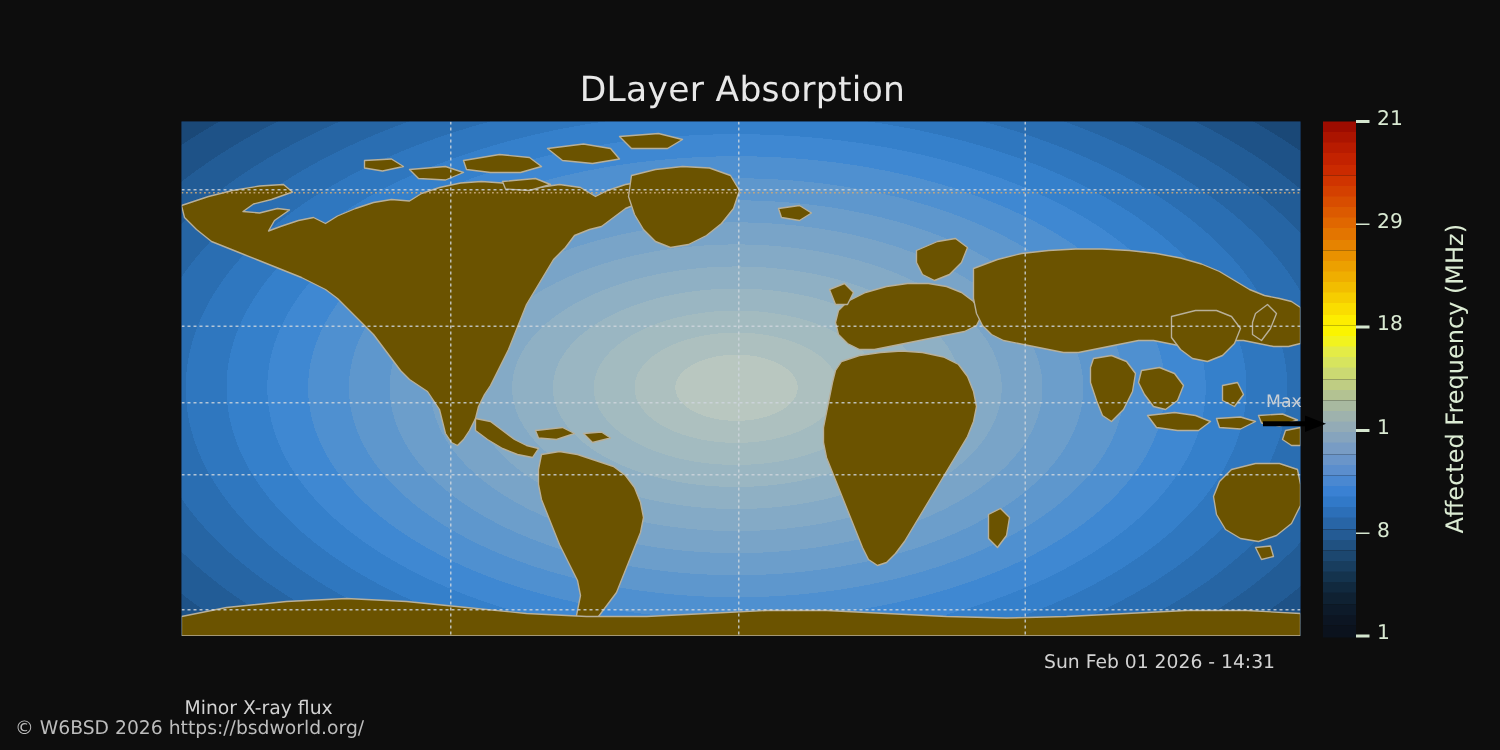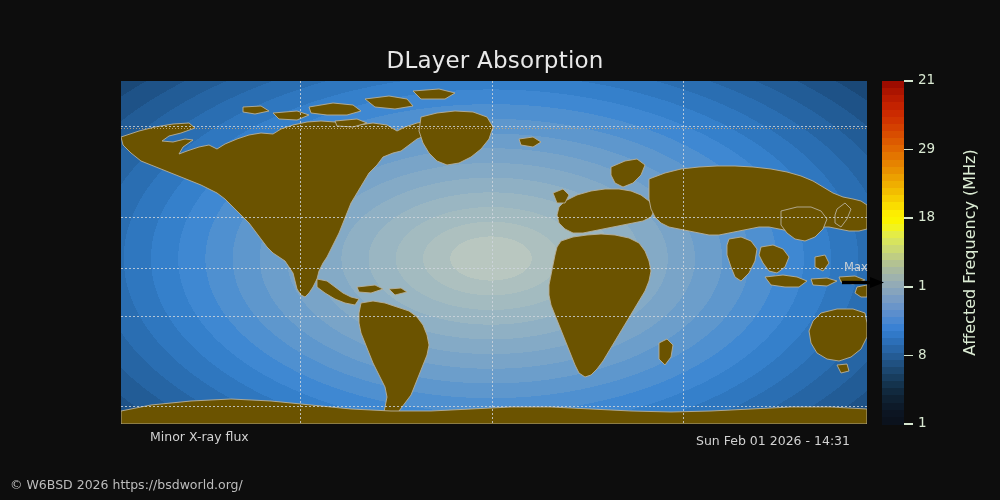--- a/index.html
+++ b/index.html
@@ -150,21 +150,21 @@
     position:absolute;left:2px;top:0;
     color:#c9cfd4;font-size:11.5px;line-height:1;
   }
   .max-marker .max-arrow{position:absolute;left:0;top:15px;width:42px;height:11px;}
 
   
   .note{
     position:absolute;color:#d2d2d2;font-size:12.5px;line-height:1;
   }
   .note-1{left:123px;top:431px;}
-  .note-2{left:123px;top:431px;margin-left:27px;}
+  .note-2{left:123px;top:466px;}
   .timestamp{position:absolute;left:696px;top:435px;color:#d2d2d2;font-size:12.5px;line-height:1;}
   .copyright{
     position:absolute;left:10px;top:479px;
     color:#bdbdbd;font-size:12.5px;line-height:1;
   }
 </style>
 </head>
 <body>
 
 <div id="root">

